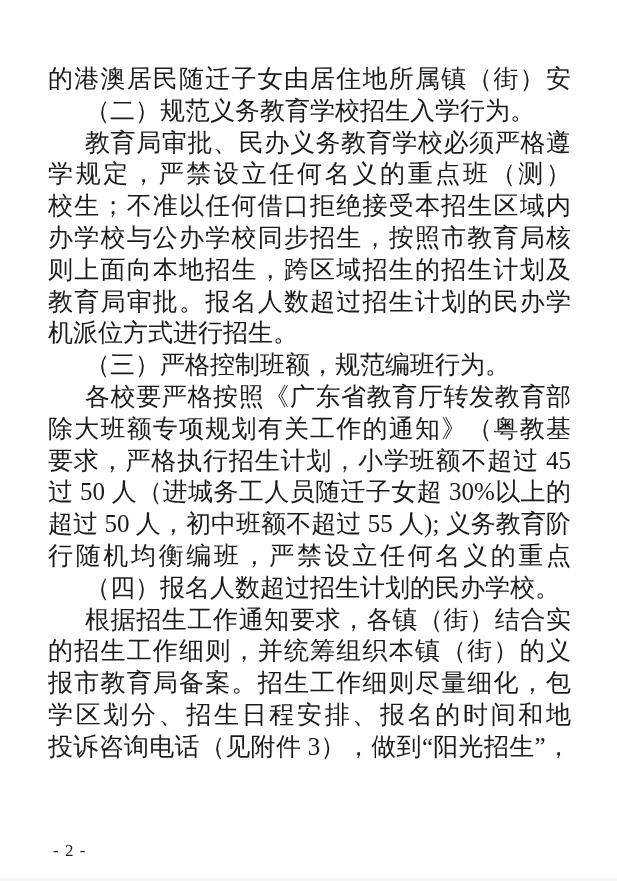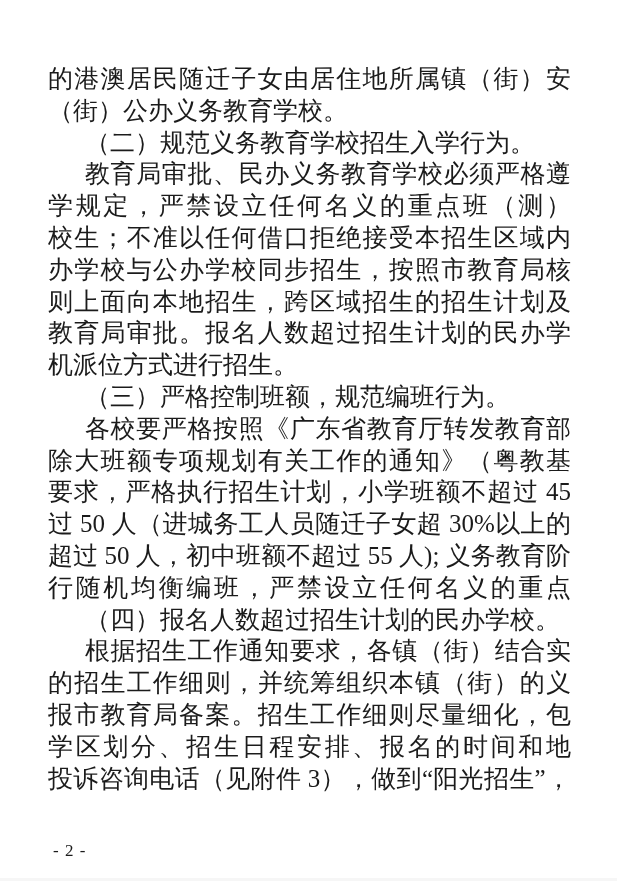--- a/index.html
+++ b/index.html
@@ -58,21 +58,20 @@
     height: 3px;
     background: #f6f6f6;
   }
 </style>
 </head>
 <body>
 
 <div class="page">
   <div class="text-body">
       <div class="text-line fill"><span>的港澳居民随迁子女由居住地所属镇（街）安排，入读居住地镇</span></div>
-      <div class="text-line"><span>（街）公办义务教育学校。</span></div>
       <div class="text-line indent"><span>（二）规范义务教育学校招生入学行为。</span></div>
       <div class="text-line indent fill"><span>教育局审批、民办义务教育学校必须严格遵守义务教育免试入</span></div>
       <div class="text-line fill"><span>学规定，严禁设立任何名义的重点班（测）试。不准违规招收择</span></div>
       <div class="text-line fill"><span>校生；不准以任何借口拒绝接受本招生区域内应接收的学生。民</span></div>
       <div class="text-line fill"><span>办学校与公办学校同步招生，按照市教育局核定的招生计划，原</span></div>
       <div class="text-line fill"><span>则上面向本地招生，跨区域招生的招生计划及录取方式必须报市</span></div>
       <div class="text-line fill"><span>教育局审批。报名人数超过招生计划的民办学校，需采取电脑随</span></div>
       <div class="text-line"><span>机派位方式进行招生。</span></div>
       <div class="text-line indent"><span>（三）严格控制班额，规范编班行为。</span></div>
       <div class="text-line indent fill"><span>各校要严格按照《广东省教育厅转发教育部办公厅关于做好消</span></div>

